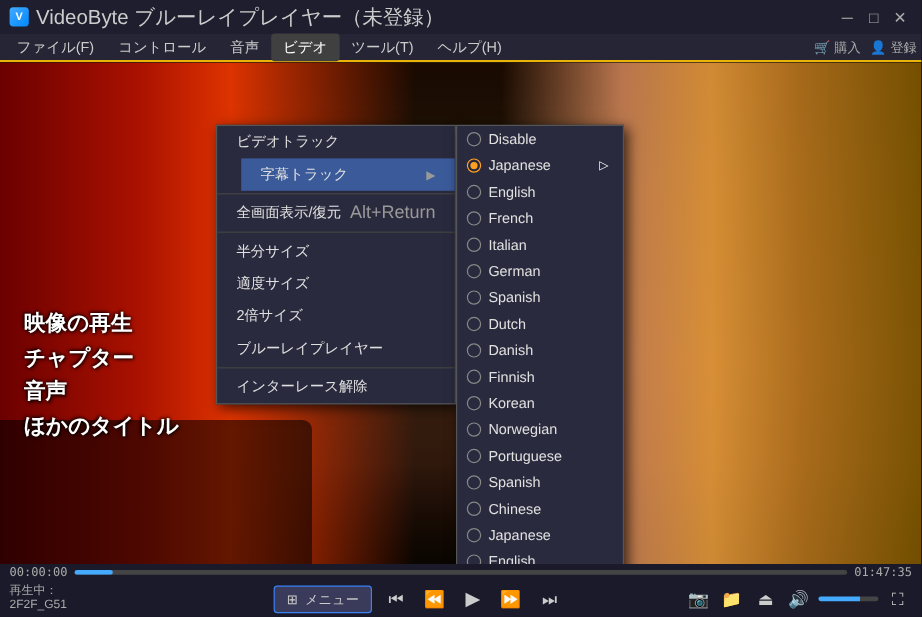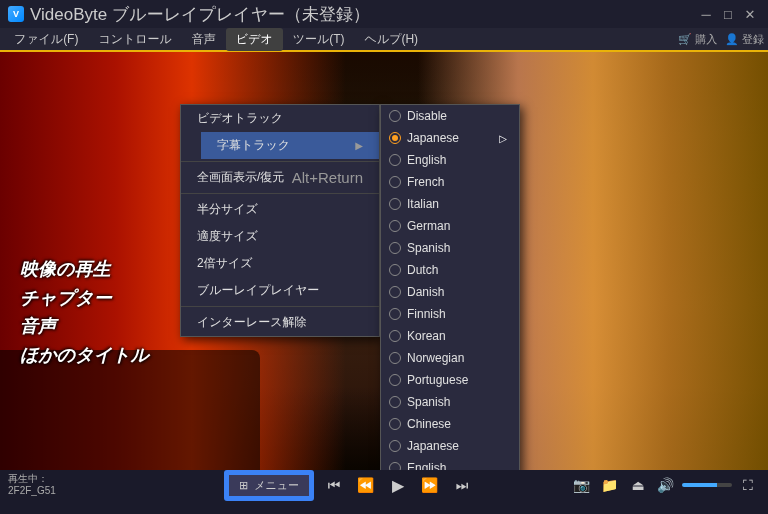--- a/index.html
+++ b/index.html
@@ -90,21 +90,20 @@
       left: 20px;
       bottom: 100px;
       color: white;
       text-shadow: 1px 1px 3px black, -1px -1px 3px black;
     }
     .subtitle-line {
       font-size: 18px;
       font-family: 'Meiryo', sans-serif;
       line-height: 1.6;
       font-weight: bold;
-      font-style: italic;
     }
 
     
     .dropdown-container {
       position: absolute;
       top: 52px;
       left: 180px;
       display: flex;
       z-index: 100;
     }
@@ -222,21 +221,21 @@
       cursor: pointer;
       font-size: 14px;
       width: 24px; height: 24px;
       display: flex; align-items: center; justify-content: center;
       border-radius: 3px;
     }
 
     .status-text { font-size: 10px; color: #aaa; line-height: 1.2; }
     .menu-btn {
       background: #3a3a5a;
-      border: 5px solid #3b82f6;
+      border: 1px solid #3b82f6;
       color: #ccc;
       cursor: pointer;
       font-size: 11px;
       padding: 3px 10px;
       border-radius: 3px;
     }
 
     .vol-slider {
       width: 50px; height: 4px;
       background: linear-gradient(to right, #4af 70%, #444 70%);
@@ -399,20 +398,27 @@
         <div class="sub-item">
           <span class="radio-dot"></span>
           <span>English</span>
         </div>
       </div>
   </div>
 </div>
 
 <div class="controls-bar">
 
+  <div class="progress-area">
+    <span class="time-label">00:00:00</span>
+    <div class="progress-bar-bg">
+      <div class="progress-bar-fill"></div>
+    </div>
+    <span class="time-label">01:47:35</span>
+  </div>
 
   <div class="controls-buttons">
 
     <div class="ctrl-left">
       <div class="status-text">
         <div>再生中：</div>
         <div>2F2F_G51</div>
       </div>
     </div>
 

